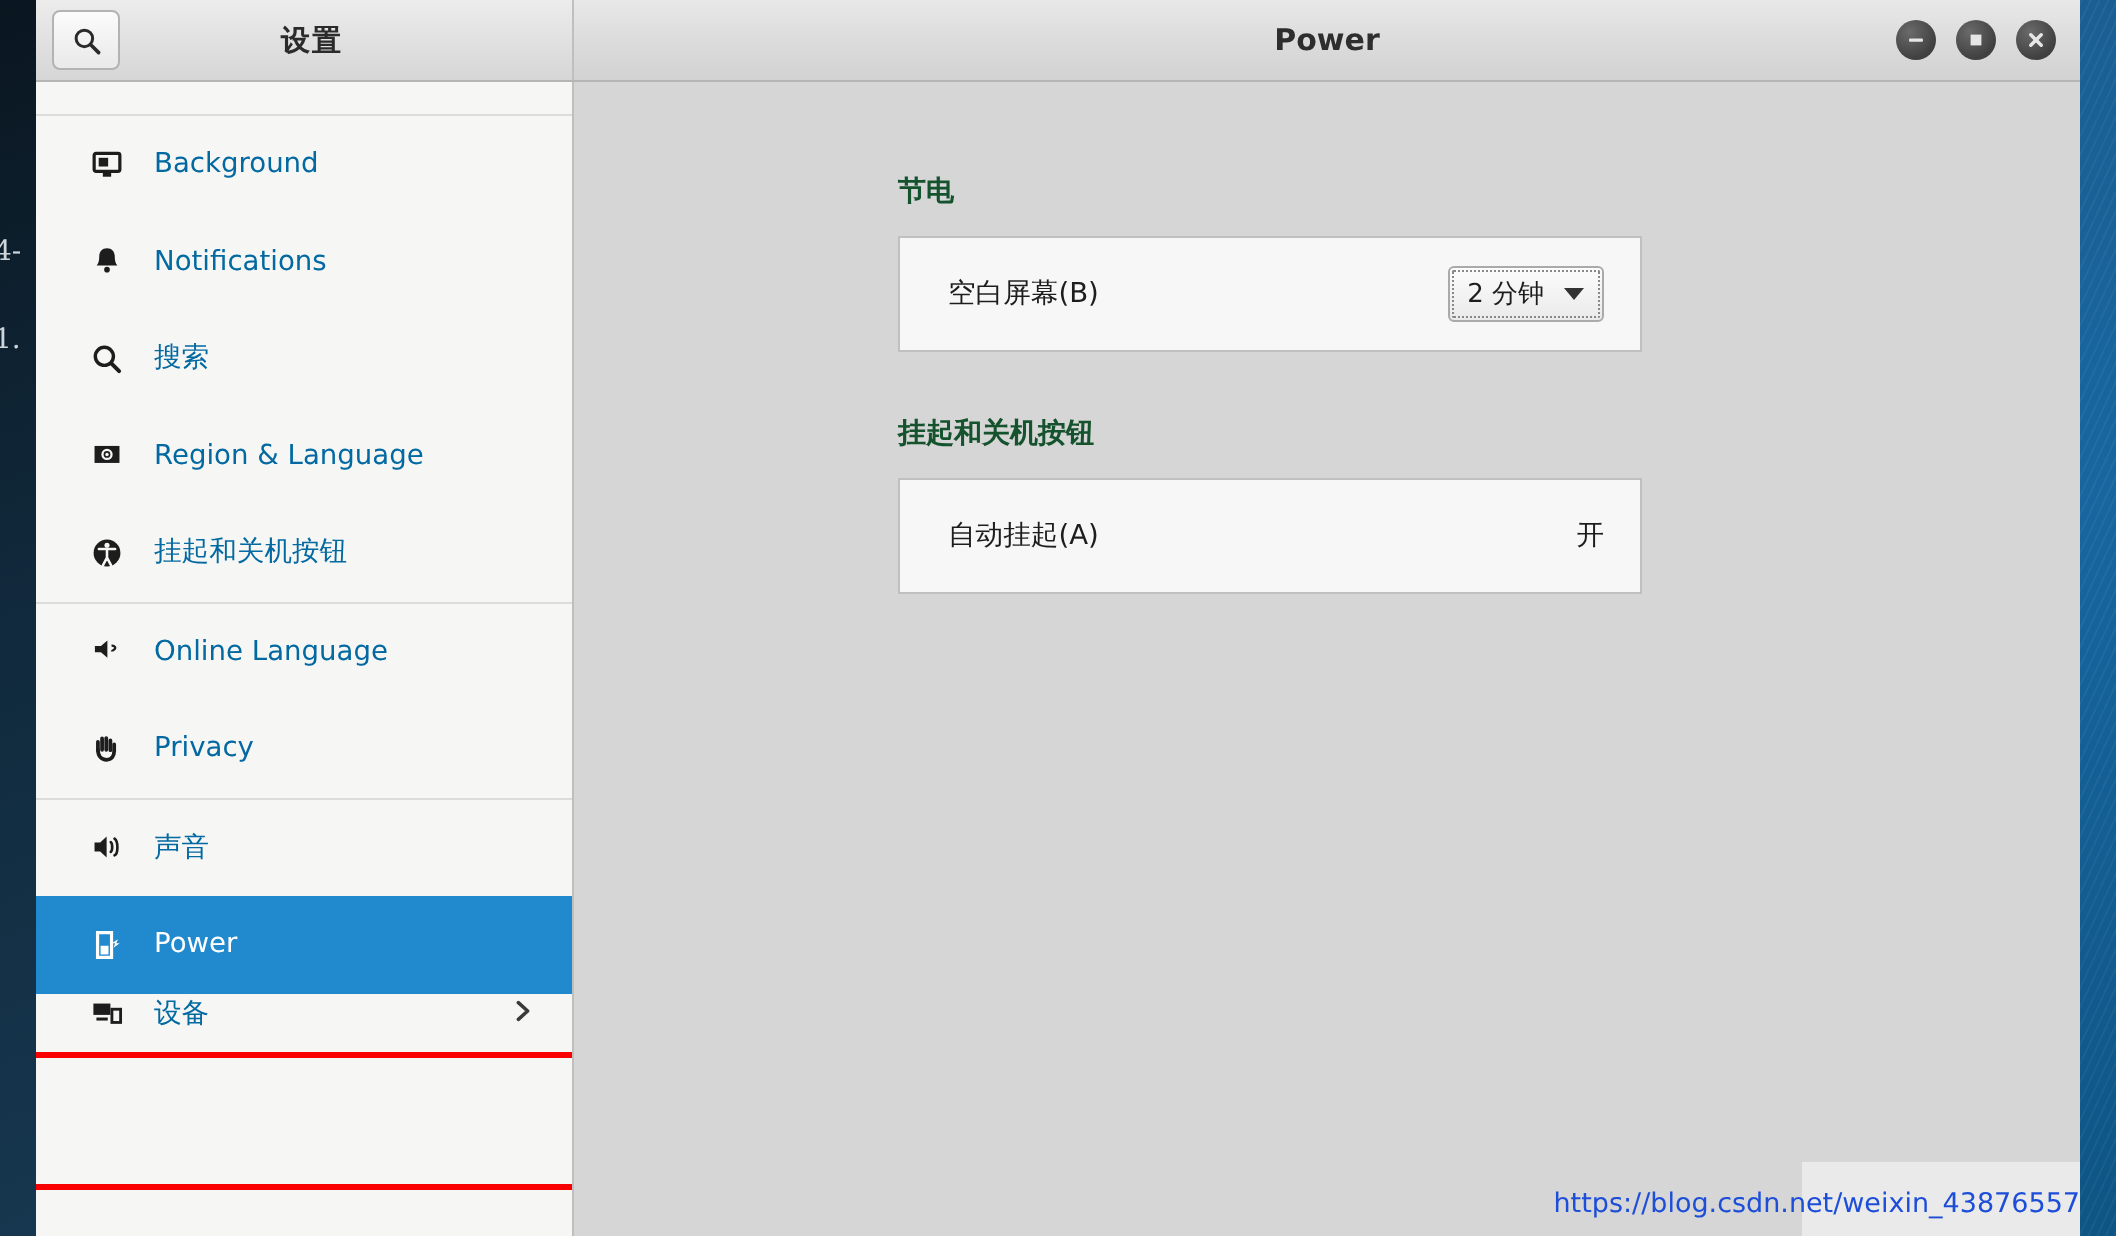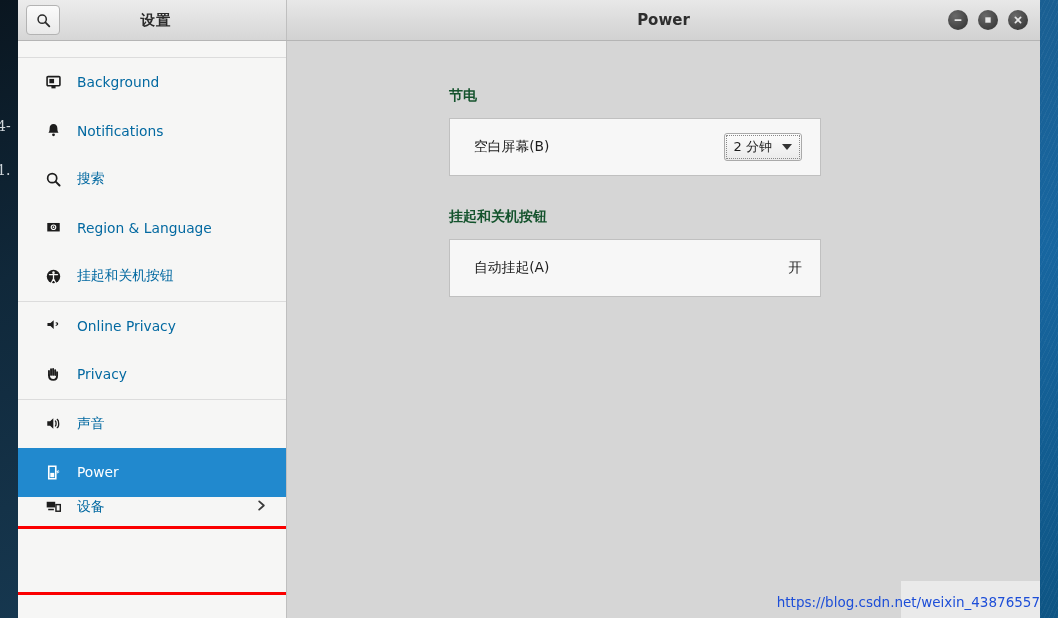--- a/index.html
+++ b/index.html
@@ -286,21 +286,21 @@
 
       <div class="nav-sep"></div>
 
       <div class="nav-item">
         <span class="nav-icon">
           <svg width="17" height="17" viewBox="0 0 18 18">
             <path d="M2.6 6.4h3.2l3.4-3v9.2l-3.4-3H2.6z" fill="#1d1d1d"></path>
             <path d="M11.4 6.2c1.1-.1 2 .4 2 1.2 0 1-1.8 1-1.8 1.9" stroke="#1d1d1d" stroke-width="1.2" fill="none"></path>
           </svg>
         </span>
-        <span class="nav-label">Online Privacy</span>
+        <span class="nav-label">Online Language</span>
       </div>
 
       <div class="nav-item">
         <span class="nav-icon">
           <svg width="17" height="17" viewBox="0 0 18 18">
             <path d="M4.2 5.2v4.6M6.4 3.4v6M8.6 3.2v6.2M10.8 4.4v5.2" stroke="#1d1d1d" stroke-width="2" stroke-linecap="round"></path>
             <path d="M4.2 9.4c0 3.2 1.8 5.3 4.6 5.3 2.6 0 4-1.8 4-4.6V6.6" stroke="#1d1d1d" stroke-width="2" fill="none" stroke-linecap="round"></path>
           </svg>
         </span>
         <span class="nav-label">Privacy</span>

